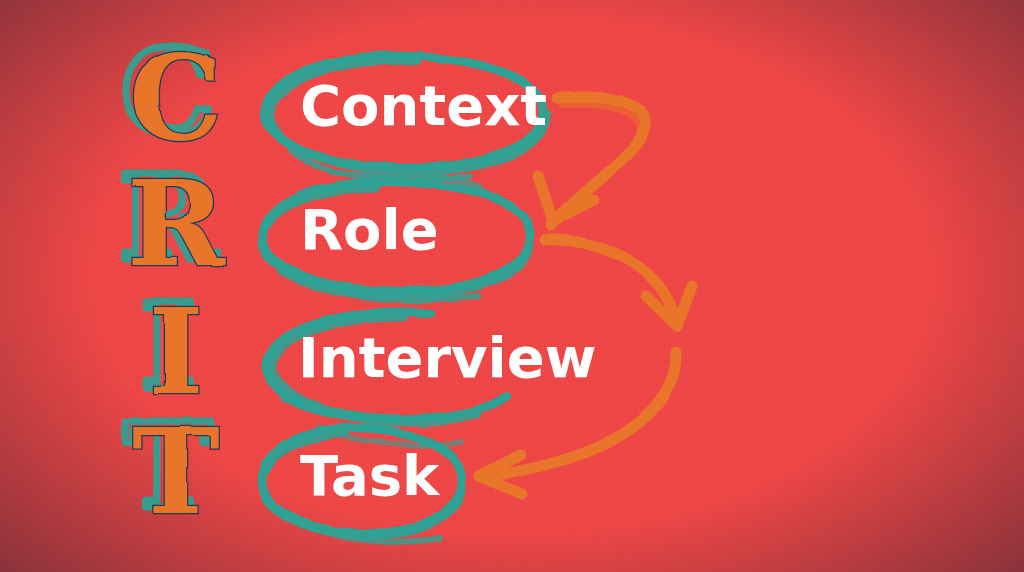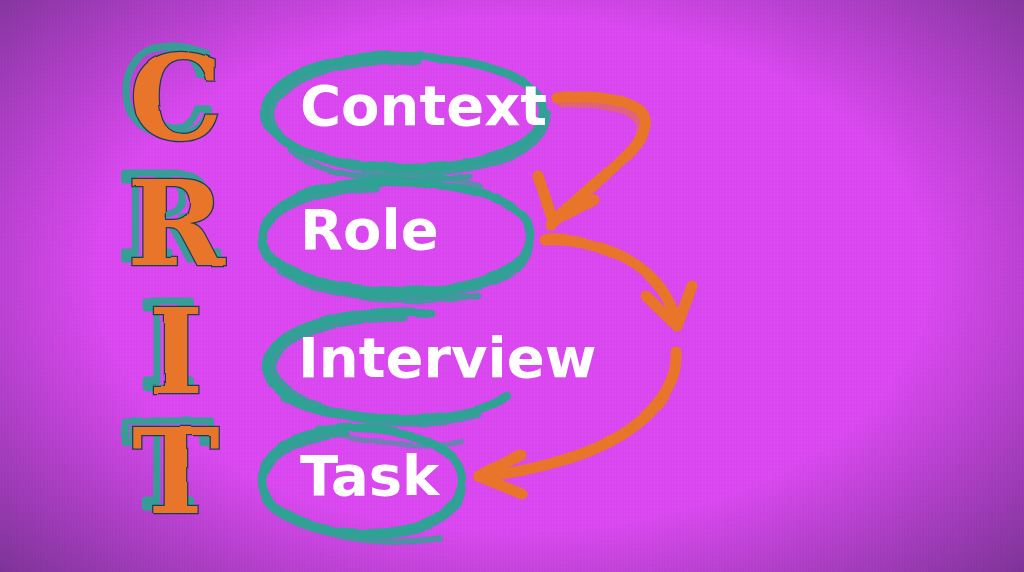--- a/index.html
+++ b/index.html
@@ -9,21 +9,21 @@
     background: #0f2138;
   }
   body {
     font-family: "DejaVu Sans", sans-serif;
   }
   #board {
     position: relative;
     width: 1024px;
     height: 572px;
     overflow: hidden;
-    background: #d946ef;
+    background: #ef4444;
   }
   #board .vignette {
     position: absolute;
     inset: 0;
     pointer-events: none;
     background:
       radial-gradient(ellipse 78% 86% at 50% 48%,
         rgba(22,48,78,0) 0%,
         rgba(22,48,78,0) 52%,
         rgba(12,26,44,0.42) 86%,

